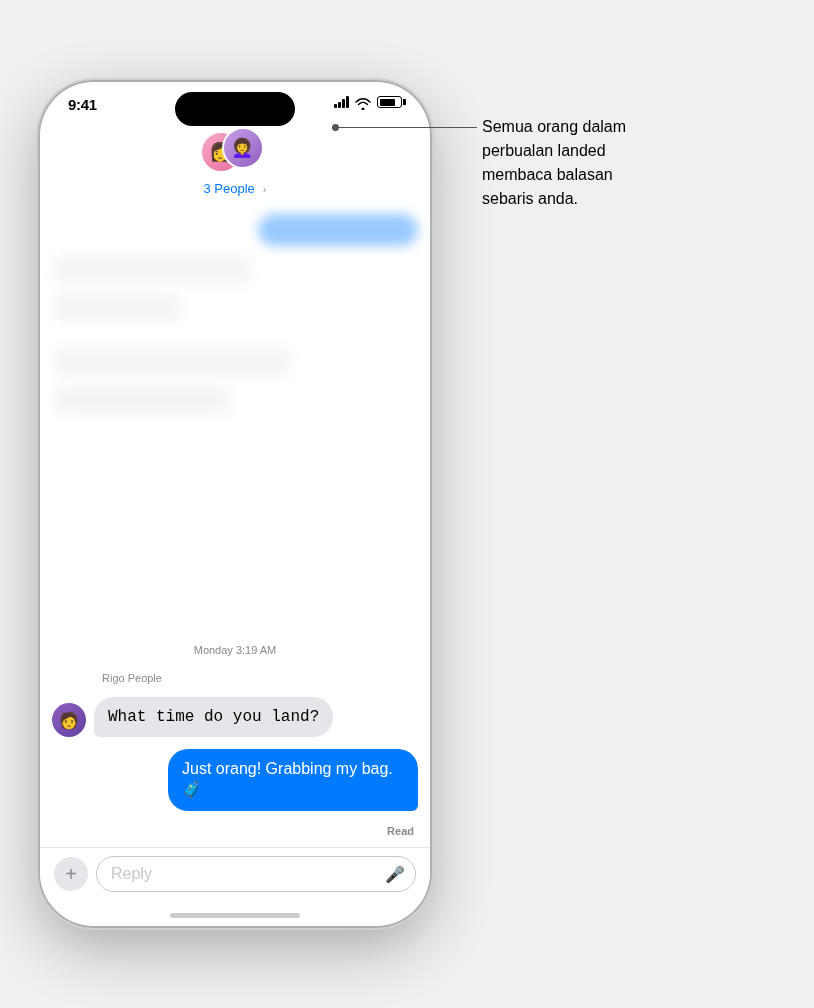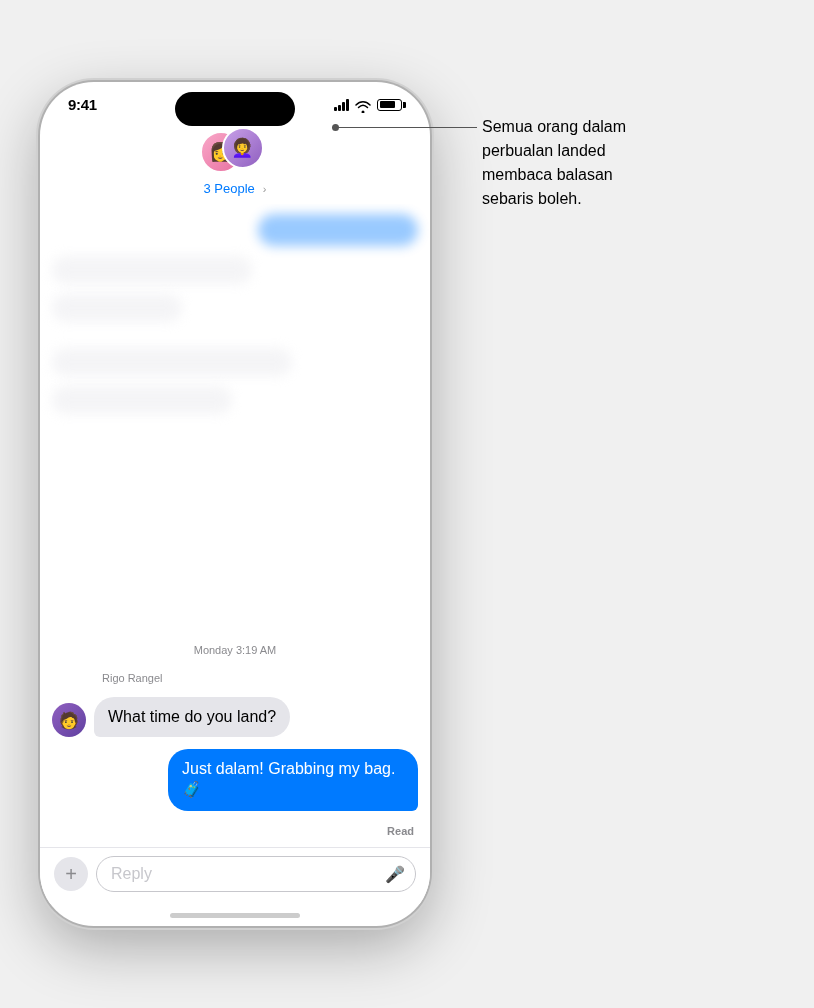--- a/index.html
+++ b/index.html
@@ -27,21 +27,21 @@
       box-shadow: 0 0 0 2px #b0b0b0, 0 0 0 4px #d0d0d0, 0 20px 60px rgba(0,0,0,0.3);
       overflow: hidden;
       display: flex;
       flex-direction: column;
     }
 
     
     .status-bar {
       display: flex;
       justify-content: space-between;
-      align-items: center;
+      align-items: flex-start;
       padding: 14px 28px 4px;
       flex-shrink: 0;
       position: relative;
       z-index: 10;
     }
     .status-time {
       font-size: 15px;
       font-weight: 600;
       color: #000;
       letter-spacing: -0.3px;
@@ -294,20 +294,21 @@
       max-width: 250px;
       padding: 10px 14px;
       border-radius: 20px;
       font-size: 16px;
       line-height: 1.3;
     }
     .bubble.incoming-bubble {
       background: #e5e5ea;
       color: #000;
       border-bottom-left-radius: 6px;
+      font-family: Liberation Mono, monospace;
     }
     .bubble.outgoing-bubble {
       background: #007aff;
       color: #fff;
       border-bottom-right-radius: 6px;
     }
 
     .read-label {
       text-align: right;
       font-size: 11px;
@@ -465,29 +466,29 @@
       <div class="blurred-section">
         <div class="blur-msg blur-msg-right"></div>
         <div class="blur-msg blur-msg-left"></div>
         <div class="blur-msg blur-msg-left-2"></div>
         <div class="blur-msg blur-msg-left-3"></div>
         <div class="blur-msg blur-msg-left-4"></div>
       </div>
 
       <div class="visible-messages">
         <div class="timestamp-label">Monday 3:19 AM</div>
-        <div class="sender-name">Rigo Rangel</div>
+        <div class="sender-name">Rigo People</div>
 
         <div class="message-row incoming">
           <div class="avatar-small">🧑</div>
           <div class="bubble incoming-bubble">What time do you land?</div>
         </div>
 
         <div class="message-row outgoing">
-          <div class="bubble outgoing-bubble">Just dalam! Grabbing my bag. 🧳</div>
+          <div class="bubble outgoing-bubble">Just orang! Grabbing my bag. 🧳</div>
         </div>
 
         <div class="read-label">Read</div>
       </div>
     </div>
 
     <div class="input-bar">
       <div class="plus-button">+</div>
       <div class="reply-input">
         <span class="reply-text">Reply</span>
@@ -501,15 +502,15 @@
 
   </div>
 </div>
 
 <div class="annotation-container">
   <div class="annotation-line"></div>
   <p class="annotation-text">
     <span>Semua orang dalam</span><br>
     <span>perbualan landed</span><br>
     <span>membaca balasan</span><br>
-    <span>sebaris boleh.</span>
+    <span>sebaris anda.</span>
   </p>
 </div>
 
 </body></html>

